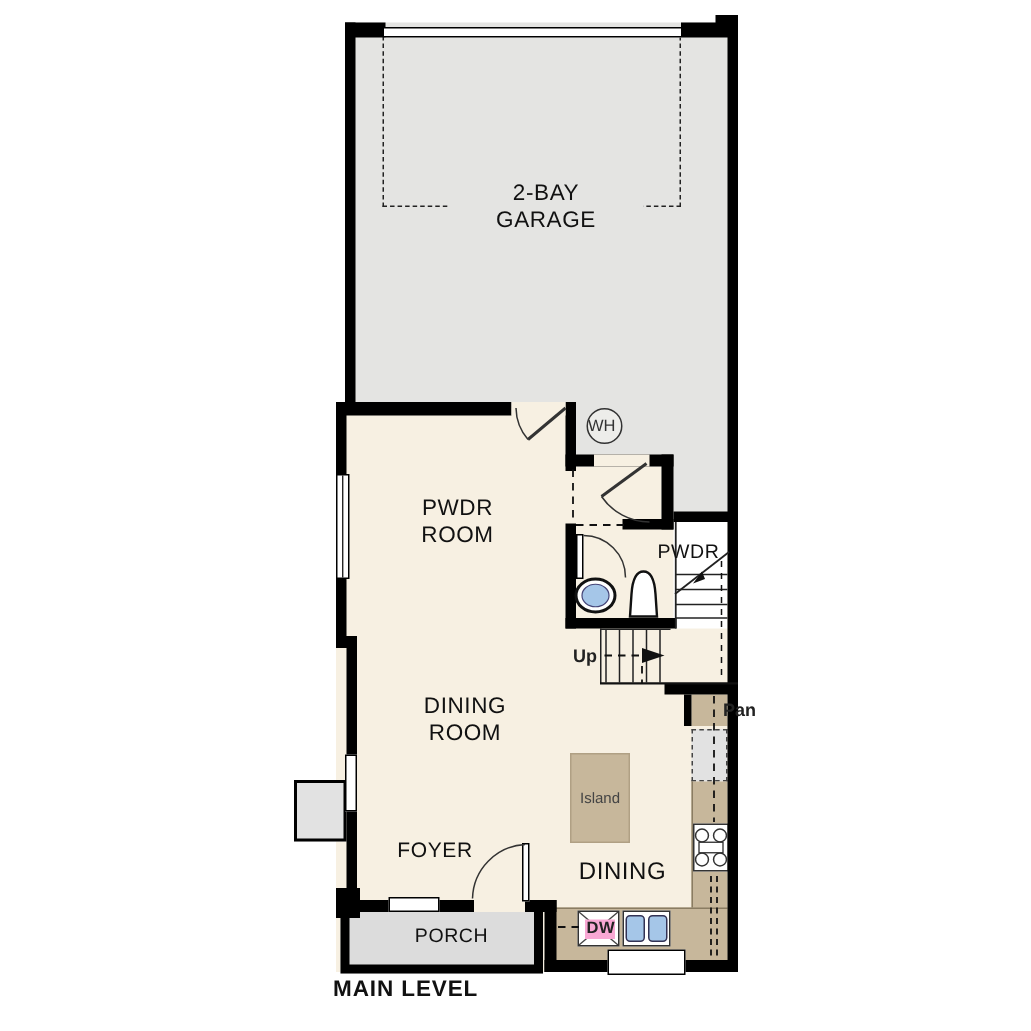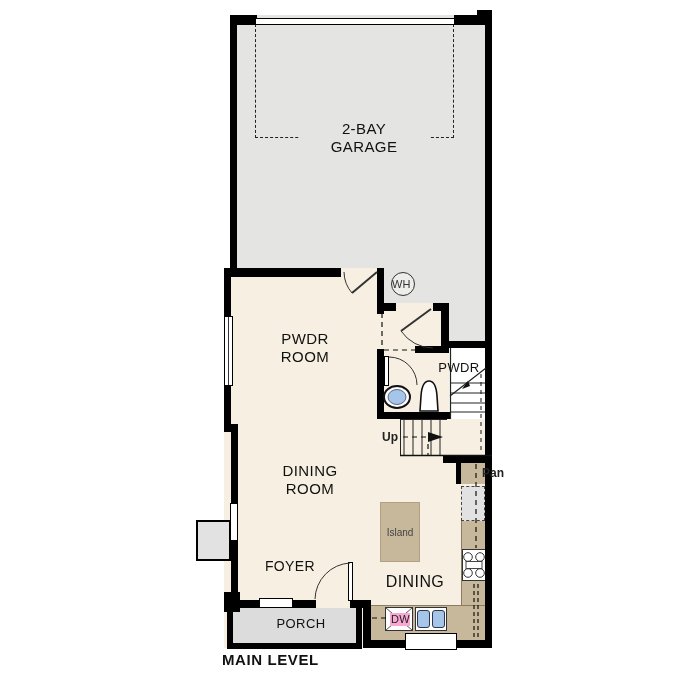--- a/index.html
+++ b/index.html
@@ -27,21 +27,21 @@
   .stairwell{background:#fff;z-index:2;}
   .island{background:var(--counter);border:1px solid #b0a084;z-index:2;display:flex;align-items:center;justify-content:center;}
   svg.overlay{position:absolute;left:0;top:0;z-index:5;pointer-events:none;}
   
   .lbl{position:absolute;z-index:6;color:var(--text);font-weight:normal;text-align:center;
        letter-spacing:.4px;line-height:1.18;white-space:pre-line;}
   .lbl-room{font-size:15px;}
   .lbl-garage{background:var(--garage);font-size:15px;}
   .lbl-sm{font-weight:bold;font-size:12px;letter-spacing:0;color:#222;}
   .lbl-island{font-weight:normal;font-size:10px;color:#444;letter-spacing:0;}
-  .lbl-dw{font-weight:normal;font-size:11px;background:#f9a8d4;padding:0 1px;color:#222;}
+  .lbl-dw{font-weight:bold;font-size:11px;background:#f9a8d4;padding:0 1px;color:#222;}
   .lbl-pwdr{font-size:13px;padding-left:44px;}
   .lbl-foyer{font-size:14px;}
   .lbl-kitchen{font-size:16px;}
   .lbl-porch{font-size:13px;}
   .caption{position:absolute;z-index:6;font-size:15px;font-weight:bold;color:var(--text);letter-spacing:.6px;}
   .whcircle{background:#ededea;border:1.5px solid #333;border-radius:50%;z-index:4;
             display:flex;align-items:center;justify-content:flex-start;font-size:11px;color:#333;}
 </style>
 </head>
 <body>

